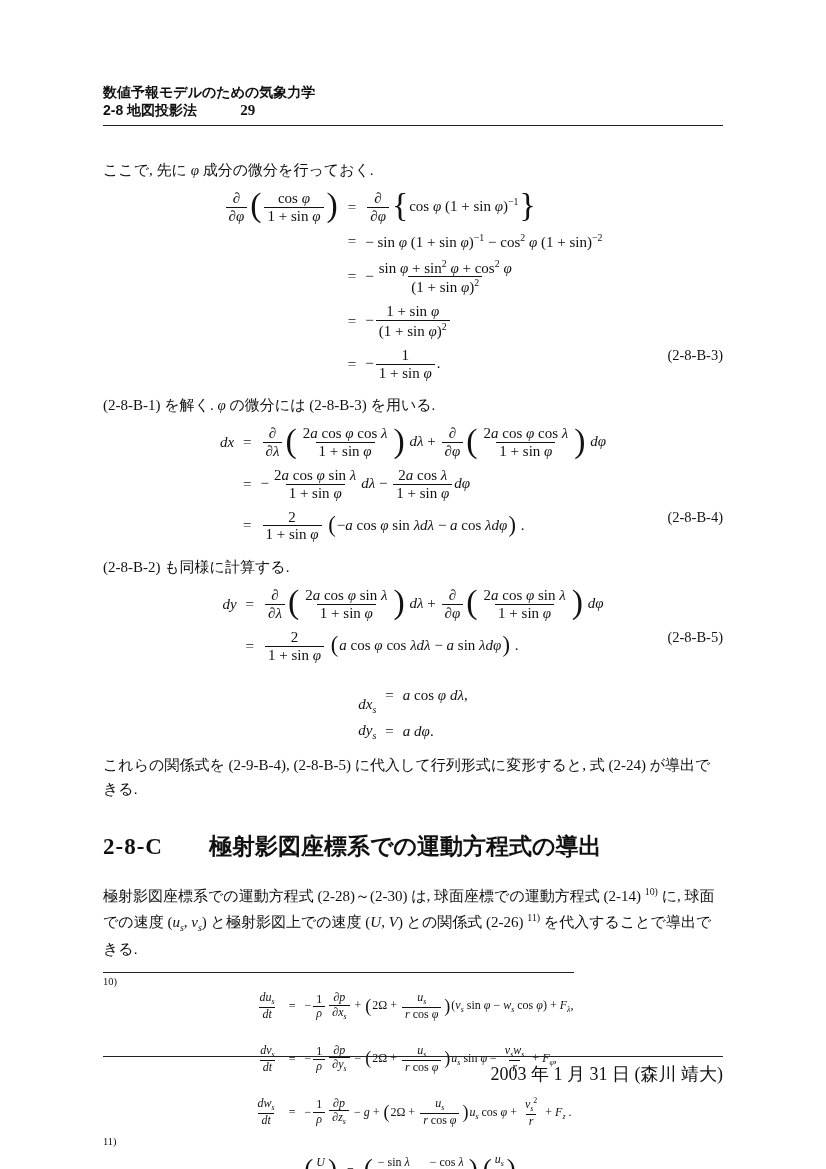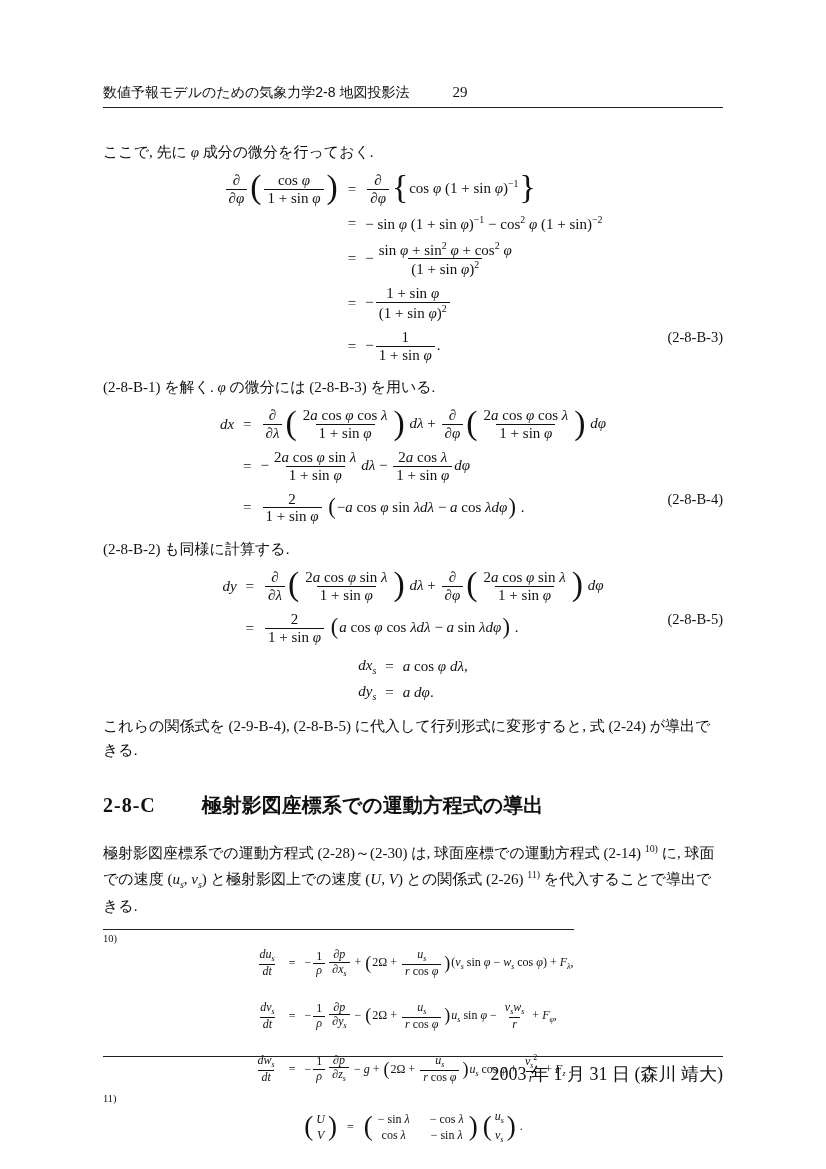--- a/index.html
+++ b/index.html
@@ -4,21 +4,21 @@
 <style>
   html,body { margin:0; padding:0; background:#ffffff; }
   .page {
     width:826px; height:1169px; position:relative; overflow:hidden;
     background:#ffffff; color:#111;
     box-sizing:border-box; padding:84px 103px 0 103px;
     font-family:"Liberation Serif","DejaVu Serif",serif; font-size:15px;
   }
   
   .header { display:flex; justify-content:flex-start; align-items:baseline;
-    font-family:"Liberation Sans","DejaVu Sans",sans-serif; font-weight:normal; font-size:14px; }
+    font-family:"Liberation Sans","DejaVu Sans",sans-serif; font-weight:bold; font-size:14px;flex-direction:column; }
   .hdr-right { display:flex; align-items:baseline; }
   .pgnum { margin-left:43px; font-family:"Liberation Serif",serif; font-size:15px; }
   .hrule { border-top:1.4px solid #222; margin-top:5px; margin-bottom:32px; }
   
   p { margin:0 0 2px 0; line-height:1.6; font-size:15px; }
   
   .eqblock { display:grid; grid-template-columns:1fr max-content max-content max-content 1fr;
     align-items:center; row-gap:7px; position:relative; margin:8px 0 12px 0; font-size:15px; }
   .eqblock .lhs { grid-column:2; justify-self:end; white-space:nowrap; }
   .eqblock .rel { grid-column:3; padding:0 9px; }
@@ -31,21 +31,21 @@
   .fr .d { border-top:1px solid #111; }
   .bp { font-size:225%; font-weight:300; line-height:0; vertical-align:middle; position:relative; top:-0.06em; margin:0 1px; }
   .mp { font-size:150%; font-weight:300; line-height:0; vertical-align:middle; position:relative; top:-0.05em; margin:0 1px; }
   sup { font-size:66%; }
   sub { font-size:66%; }
   .cv { display:inline-flex; flex-direction:column; align-items:center; line-height:1.35; vertical-align:middle; padding:0 2px; }
   .mx { display:inline-grid; grid-template-columns:auto auto; column-gap:16px; line-height:1.35;
     vertical-align:middle; text-align:center; padding:0 2px; }
   .mx span { padding:0 2px; }
   
-  .sechead { display:flex; gap:46px; align-items:baseline; font-weight:bold; font-size:20px;
+  .sechead { display:flex; gap:46px; align-items:baseline; font-weight:bold; font-size:23px;
     margin:30px 0 22px 0; font-family:"Liberation Sans","DejaVu Sans",sans-serif; }
   .secnum { font-family:"Liberation Serif",serif; letter-spacing:1px; }
   .secbody { line-height:1.7; margin:0; }
   
   .fnrule { width:76%; border-top:1px solid #222; margin-top:10px; margin-bottom:3px; }
   .fnlabel { font-size:10.5px; margin:2px 0; }
   .fneq { font-size:12px; row-gap:22px; margin:4px 0 8px 0; }
   
   .footer { position:absolute; left:103px; right:103px; top:1056px; }
   .frule { border-top:1px solid #222; }
@@ -159,21 +159,21 @@
       <span class="lhs" style="grid-row: 2;"></span>
       <span class="rel" style="grid-row: 2;">=</span>
       <span class="rhs" style="grid-row: 2;"><span class="fr">
           <span class="n">2</span>
           <span class="d">1 + sin <i>φ</i></span>
         </span> <span class="mp">(</span><i>a</i> cos <i>φ</i> cos <i>λdλ</i> − <i>a</i> sin <i>λdφ</i><span class="mp">)</span> .<span class="eqnum">(2-8-B-5)</span></span>
     </div>
 
 
   <div class="eqblock">
-      <span class="lhs" style="grid-row: 1;"><i>dx</i><sub><i>s</i></sub></span>
+      <span class="lhs" style="grid-row: 1; margin-top: 21px;"><i>dx</i><sub><i>s</i></sub></span>
       <span class="rel" style="grid-row: 1;">=</span>
       <span class="rhs" style="grid-row: 1; text-align: right;"><i>a</i> cos <i>φ</i> <i>dλ</i>,</span>
       <span class="lhs" style="grid-row: 2;"><i>dy</i><sub><i>s</i></sub></span>
       <span class="rel" style="grid-row: 2;">=</span>
       <span class="rhs" style="grid-row: 2;"><i>a</i> <i>dφ</i>.</span>
     </div>
 
   <p>これらの関係式を (2-9-B-4), (2-8-B-5) に代入して行列形式に変形すると, 式 (2-24) が導出できる.</p>
 
   <h2 class="sechead">

